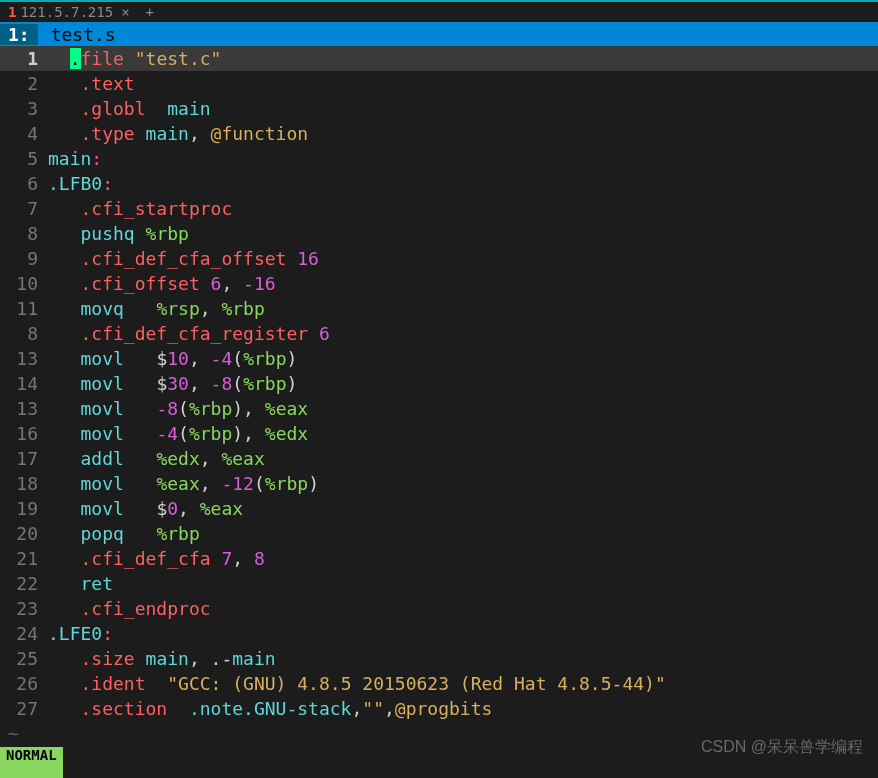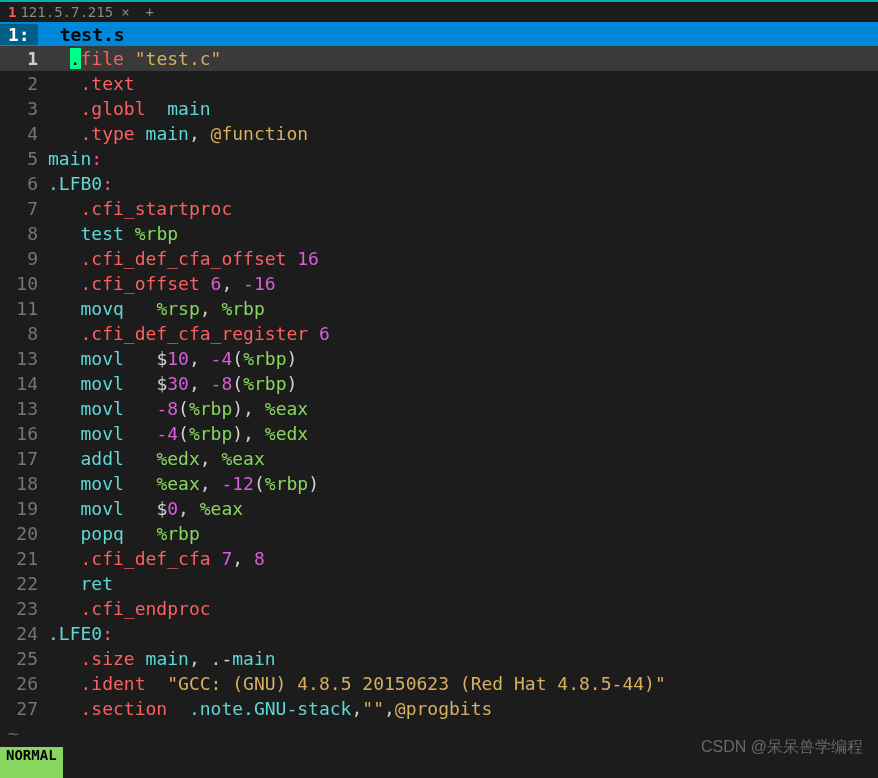--- a/index.html
+++ b/index.html
@@ -45,22 +45,22 @@
   align-items: center;
   position: relative;
 }
 .buffer-num {
   background: #005f87;
   color: #fff;
   padding: 0 8px;
   font-weight: bold;
 }
 .buffer-name {
-  padding: 0 22px;
-  font-weight: bold;
+  padding: 0 13px;
+  font-weight: normal;
 }
 .buffer-arrow {
   width: 0;
   height: 0;
   border-top: 12px solid transparent;
   border-bottom: 12px solid transparent;
   border-left: 12px solid #0087d7;
 }
 .editor {
   display: flex;
@@ -168,21 +168,21 @@
     <div class="line">
       <div class="gutter">6</div>
       <div class="code"><span class="c-cyan">.LFB0</span><span class="c-red">:</span></div>
     </div>
     <div class="line">
       <div class="gutter">7</div>
       <div class="code"><span class="c-white">   </span><span class="c-red">.cfi_startproc</span></div>
     </div>
     <div class="line">
       <div class="gutter">8</div>
-      <div class="code"><span class="c-white">   </span><span class="c-cyan">test</span><span class="c-white"> </span><span class="c-green">%rbp</span></div>
+      <div class="code"><span class="c-white">   </span><span class="c-cyan">pushq</span><span class="c-white"> </span><span class="c-green">%rbp</span></div>
     </div>
     <div class="line">
       <div class="gutter">9</div>
       <div class="code"><span class="c-white">   </span><span class="c-red">.cfi_def_cfa_offset</span><span class="c-white"> </span><span class="c-magenta">16</span></div>
     </div>
     <div class="line">
       <div class="gutter">10</div>
       <div class="code"><span class="c-white">   </span><span class="c-red">.cfi_offset</span><span class="c-white"> </span><span class="c-magenta">6</span><span class="c-white">, </span><span class="c-magenta">-16</span></div>
     </div>
     <div class="line">

